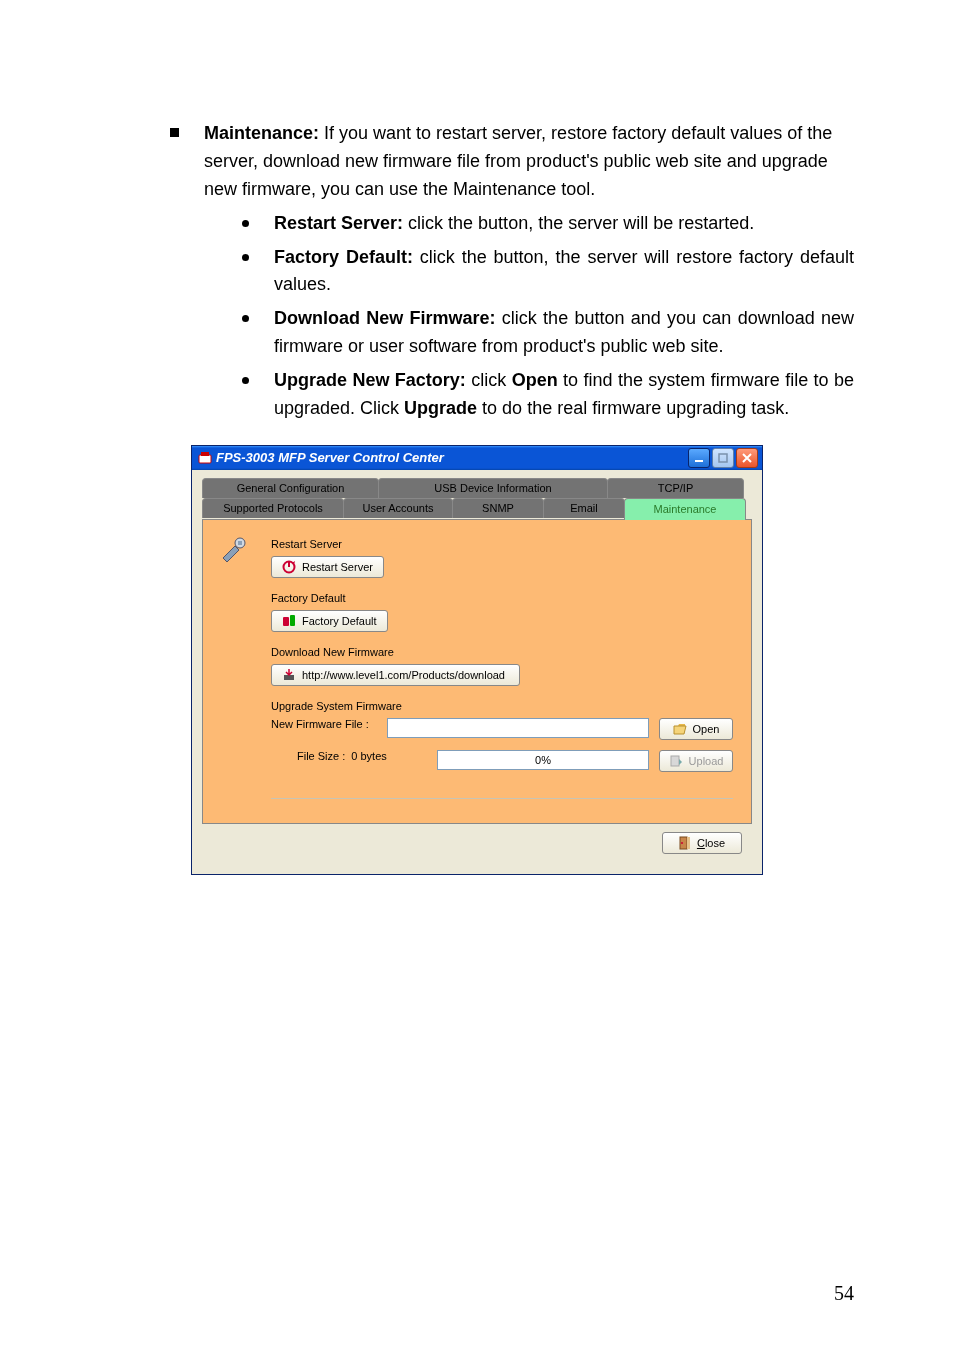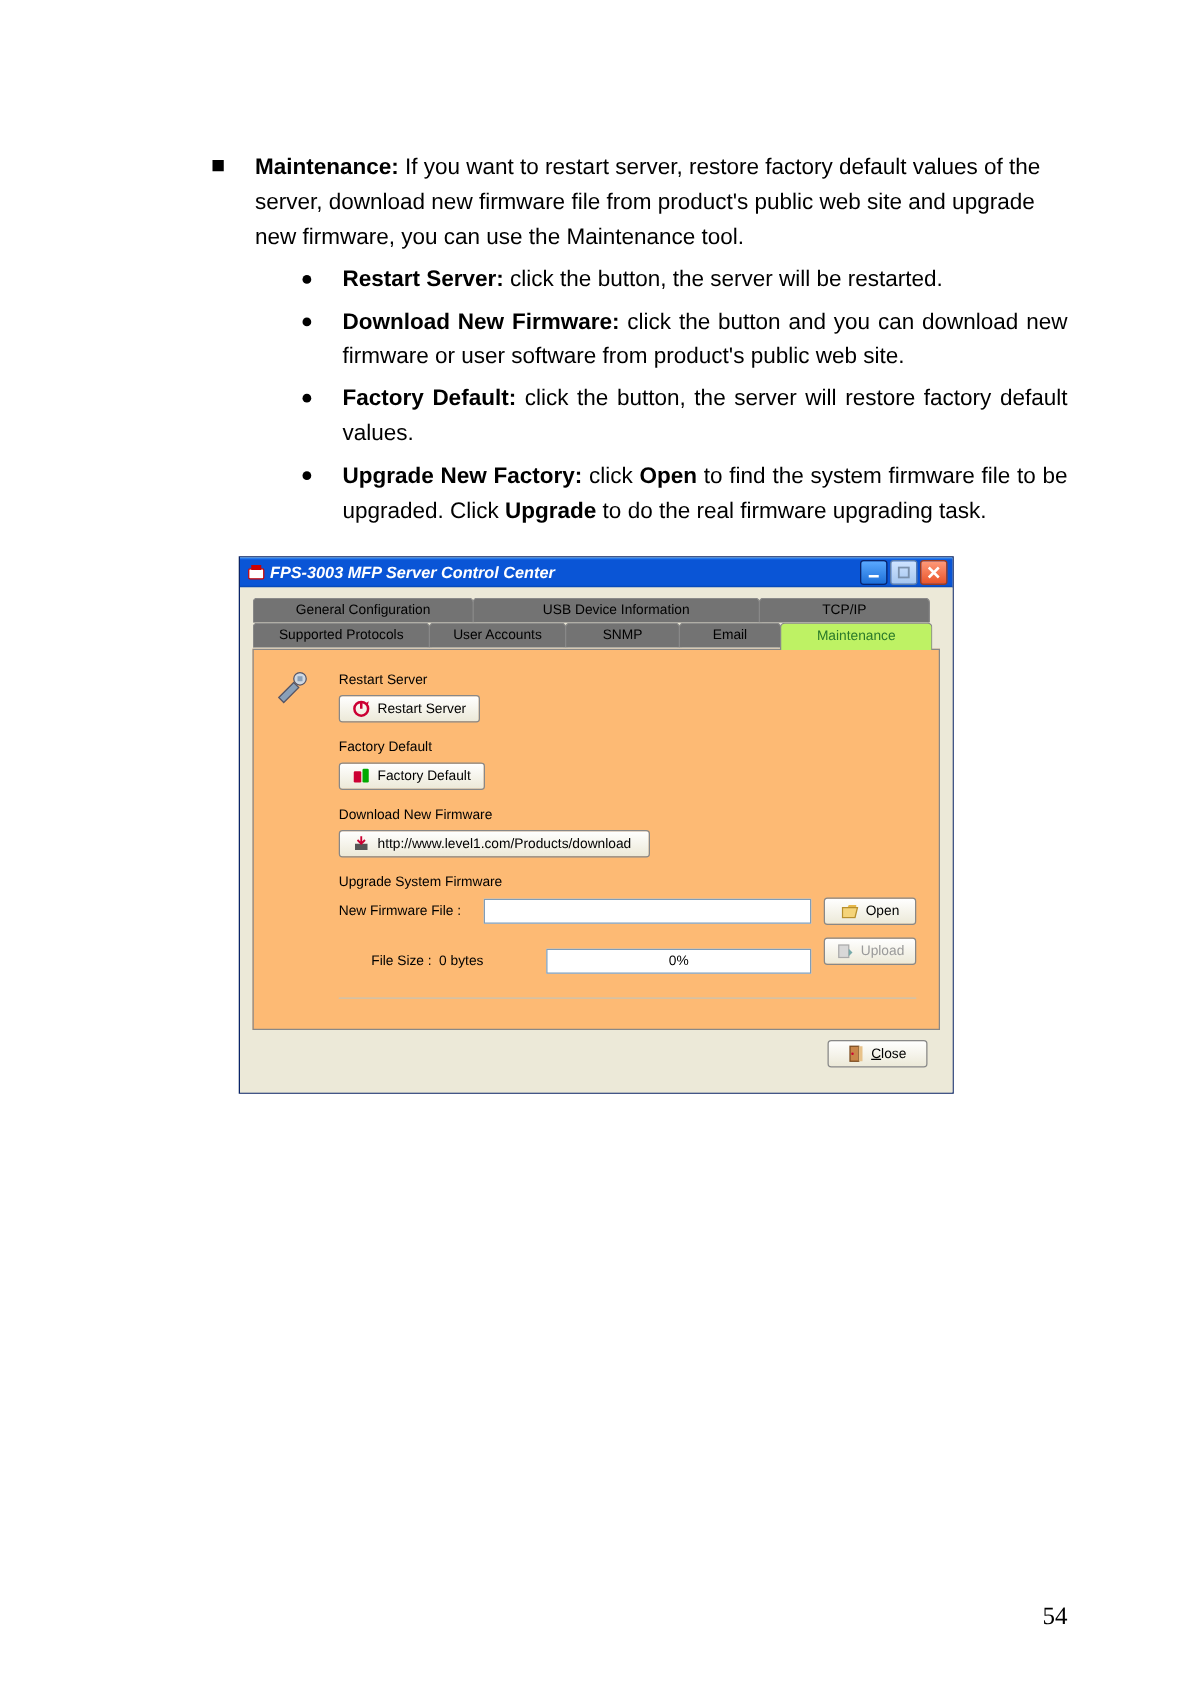--- a/index.html
+++ b/index.html
@@ -112,21 +112,21 @@
     border: 1px solid #888;
     border-bottom: none;
     border-radius: 4px 4px 0 0;
     height: 19px;
     display:flex; align-items:center; justify-content:center;
     margin-right: -1px;
     color:#000;
   }
   .tab span { padding: 0 8px; white-space: nowrap; }
   .tab-active {
-    background: #bef264;
+    background: #86efac;
     height: 21px;
     position: relative;
     z-index: 2;
   }
   .tab-green { color: #2a7a2a; }
   .tab.tab1 { width: 175px; }
   .tab.tab2 { width: 228px; }
   .tab.tab3 { width: 135px; text-align: right; }
   .tab.tabb1 { width: 140px; }
   .tab.tabb2 { width: 108px; }
@@ -162,21 +162,21 @@
   }
   .xp-btn.disabled { color:#9a9a9a; }
   .xp-input {
     display:inline-block;
     border:1px solid #7f9db9;
     background:#fff;
     height:18px;
     width: 260px;
     vertical-align: middle;
   }
-  .row { display:flex; align-items:center; margin-bottom: 10px; }
+  .row { display:flex; margin-bottom: 10px; }
   .row .lbl { margin-right: 6px; min-width: 110px; }
   .row .gap { flex:1; }
   .progress {
     border:1px solid #7f9db9;
     background:#fff;
     height:18px;
     width: 210px;
     display:flex; align-items:center; justify-content:center;
     margin: 0 10px;
   }
@@ -197,24 +197,24 @@
 <div class="page">
 
   <div class="bullet-block">
     <div class="square-bullet">
       <span class="b">Maintenance:</span><span> If you want to restart server, restore factory default values of the server, download new firmware file from product's public web site and upgrade new firmware, you can use the Maintenance tool.</span>
       <div class="sub-list">
         <div class="dot-bullet">
           <span class="b">Restart Server:</span><span> click the button, the server will be restarted.</span>
         </div>
         <div class="dot-bullet">
+          <span class="b">Factory Default:</span><span> click the button, the server will restore factory default values.</span>
+        </div>
+        <div class="dot-bullet">
           <span class="b">Download New Firmware:</span><span> click the button and you can download new firmware or user software from product's public web site.</span>
-        </div>
-        <div class="dot-bullet">
-          <span class="b">Factory Default:</span><span> click the button, the server will restore factory default values.</span>
         </div>
         <div class="dot-bullet">
           <span class="b">Upgrade New Factory:</span><span> click </span><span class="b">Open</span><span> to find the system firmware file to be upgraded. Click </span><span class="b">Upgrade</span><span> to do the real firmware upgrading task.</span>
         </div>
       </div>
     </div>
   </div>
 
   <div class="window">
     <div class="titlebar">

